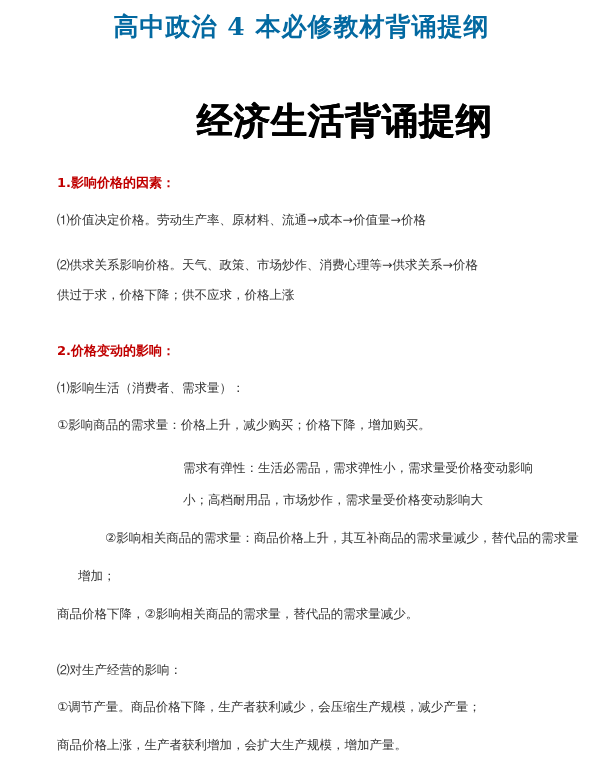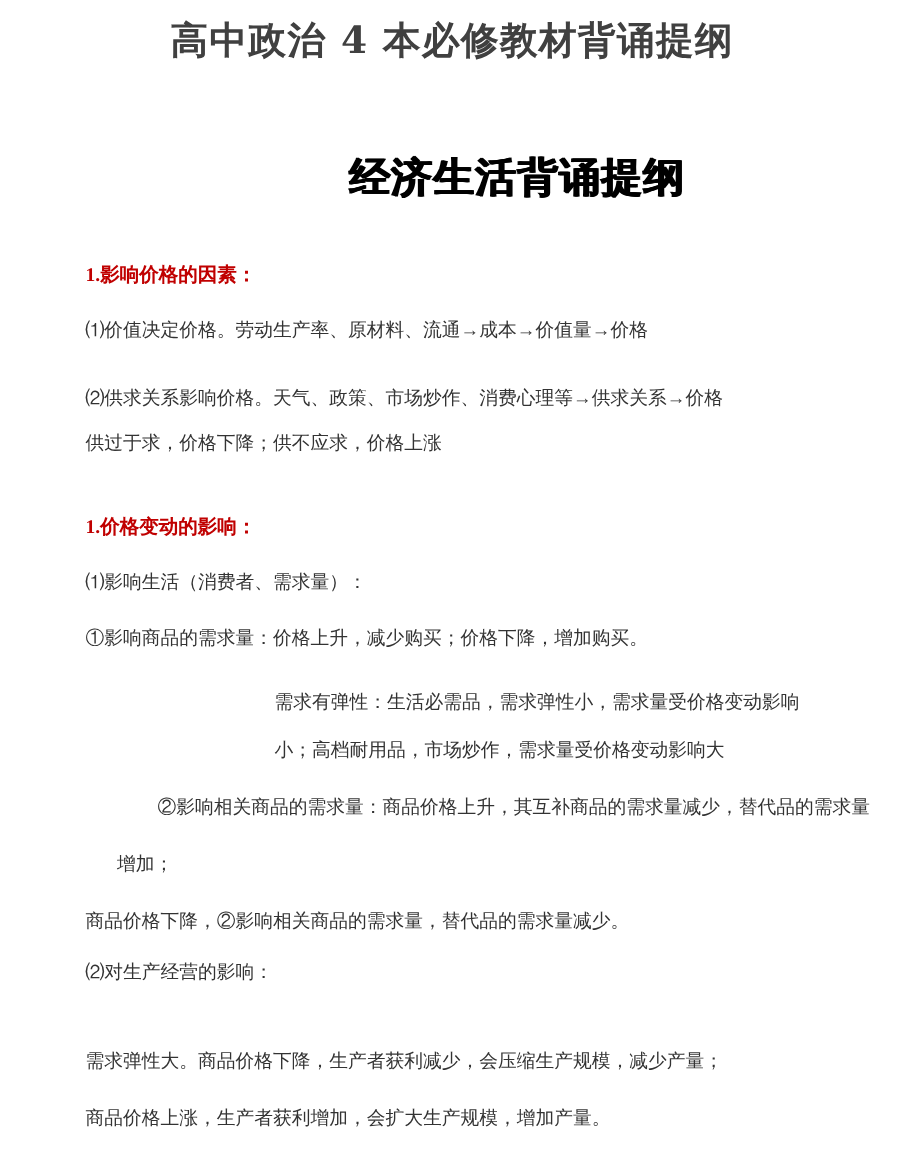--- a/index.html
+++ b/index.html
@@ -17,47 +17,46 @@
     }
     .doc-title {
       position: absolute;
       left: 0;
       top: 10px;
       width: 603px;
       text-align: center;
       font-family: "DejaVu Serif", "Liberation Serif", serif;
       font-weight: bold;
       font-size: 25px;
-      color: #404040;
+      color: #0369a1;
       letter-spacing: 1px;
       line-height: 34px;
     }
     .banner {
       position: absolute;
       left: 190px;
       top: 96px;
       width: 310px;
       height: 50px;
       text-align: center;
-      font-family: Liberation Mono, monospace;
+      font-family: Liberation Serif, serif;
       font-weight: 900;
-      font-size: 27px;
+      font-size: 36px;
       line-height: 50px;
       color: #000000;
       letter-spacing: 1px;
       text-shadow: 0.6px 0 0 #000, -0.6px 0 0 #000;
     }
     .line {
       position: absolute;
       left: 57px;
       font-size: 12.5px;
       line-height: 18px;
       white-space: nowrap;
       color: #333333;
-      font-family: Liberation Serif, serif;
     }
     .heading {
       color: #c00000;
       font-weight: bold;
       font-size: 13px;
     }
     .indent {
       left: 183px;
     }
   </style>
@@ -67,24 +66,24 @@
 <div>
   <div class="doc-title">高中政治 4 本必修教材背诵提纲</div>
 
   <div class="banner">经济生活背诵提纲</div>
 
   <div class="line heading" style="top:174px;">1.影响价格的因素：</div>
   <div class="line" style="top:211px;">⑴价值决定价格。劳动生产率、原材料、流通→成本→价值量→价格</div>
   <div class="line" style="top:256px;">⑵供求关系影响价格。天气、政策、市场炒作、消费心理等→供求关系→价格</div>
   <div class="line" style="top:286px;">供过于求，价格下降；供不应求，价格上涨</div>
 
-  <div class="line heading" style="top:342px;">1.价格变动的影响：</div>
+  <div class="line heading" style="top:342px;">2.价格变动的影响：</div>
   <div class="line" style="top:379px;">⑴影响生活（消费者、需求量）：</div>
   <div class="line" style="top:416px;">①影响商品的需求量：价格上升，减少购买；价格下降，增加购买。</div>
   <div class="line indent" style="top:459px;">需求有弹性：生活必需品，需求弹性小，需求量受价格变动影响</div>
   <div class="line indent" style="top:491px;">小；高档耐用品，市场炒作，需求量受价格变动影响大</div>
   <div class="line" style="top:529px;margin-left:48px;">②影响相关商品的需求量：商品价格上升，其互补商品的需求量减少，替代品的需求量</div>
   <div class="line" style="top:567px;margin-left:21px;">增加；</div>
   <div class="line" style="top:605px;">商品价格下降，②影响相关商品的需求量，替代品的需求量减少。</div>
-  <div class="line" style="top:639px;">⑵对生产经营的影响：</div>
-  <div class="line" style="top:698px;">需求弹性大。商品价格下降，生产者获利减少，会压缩生产规模，减少产量；</div>
+  <div class="line" style="top:661px;">⑵对生产经营的影响：</div>
+  <div class="line" style="top:698px;">①调节产量。商品价格下降，生产者获利减少，会压缩生产规模，减少产量；</div>
   <div class="line" style="top:736px;">商品价格上涨，生产者获利增加，会扩大生产规模，增加产量。</div>
 </div>
 
 </body></html>

